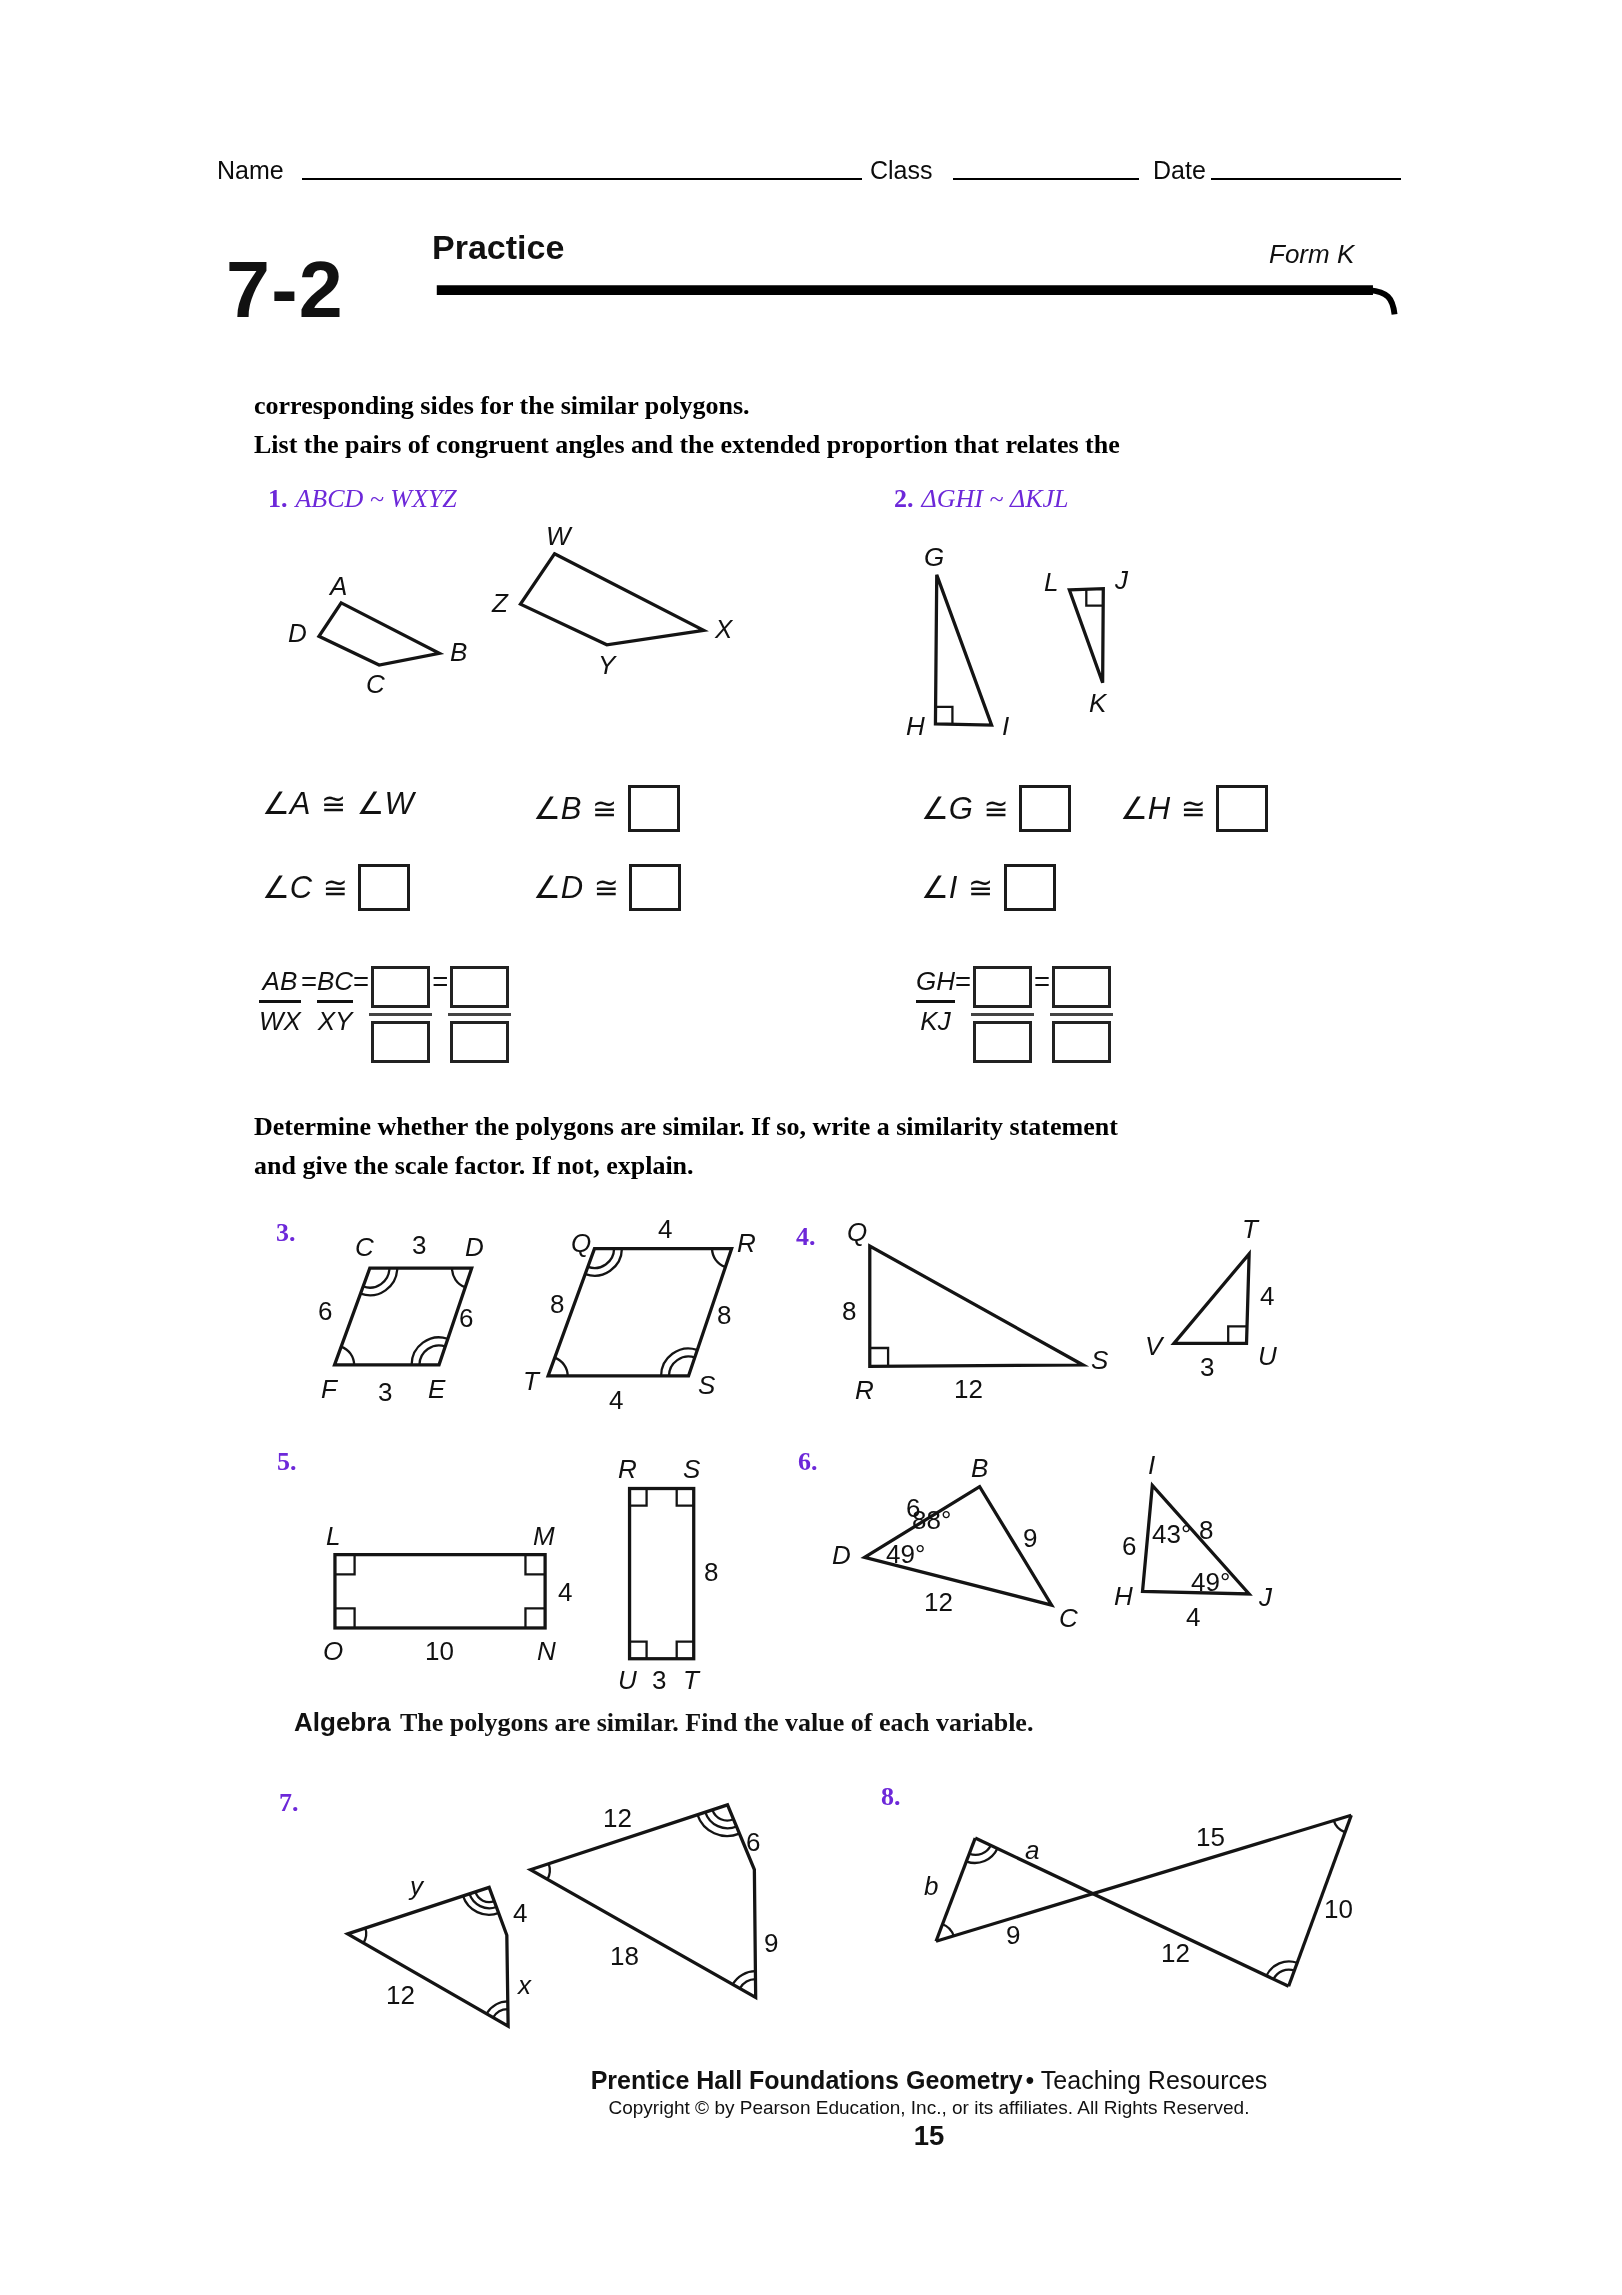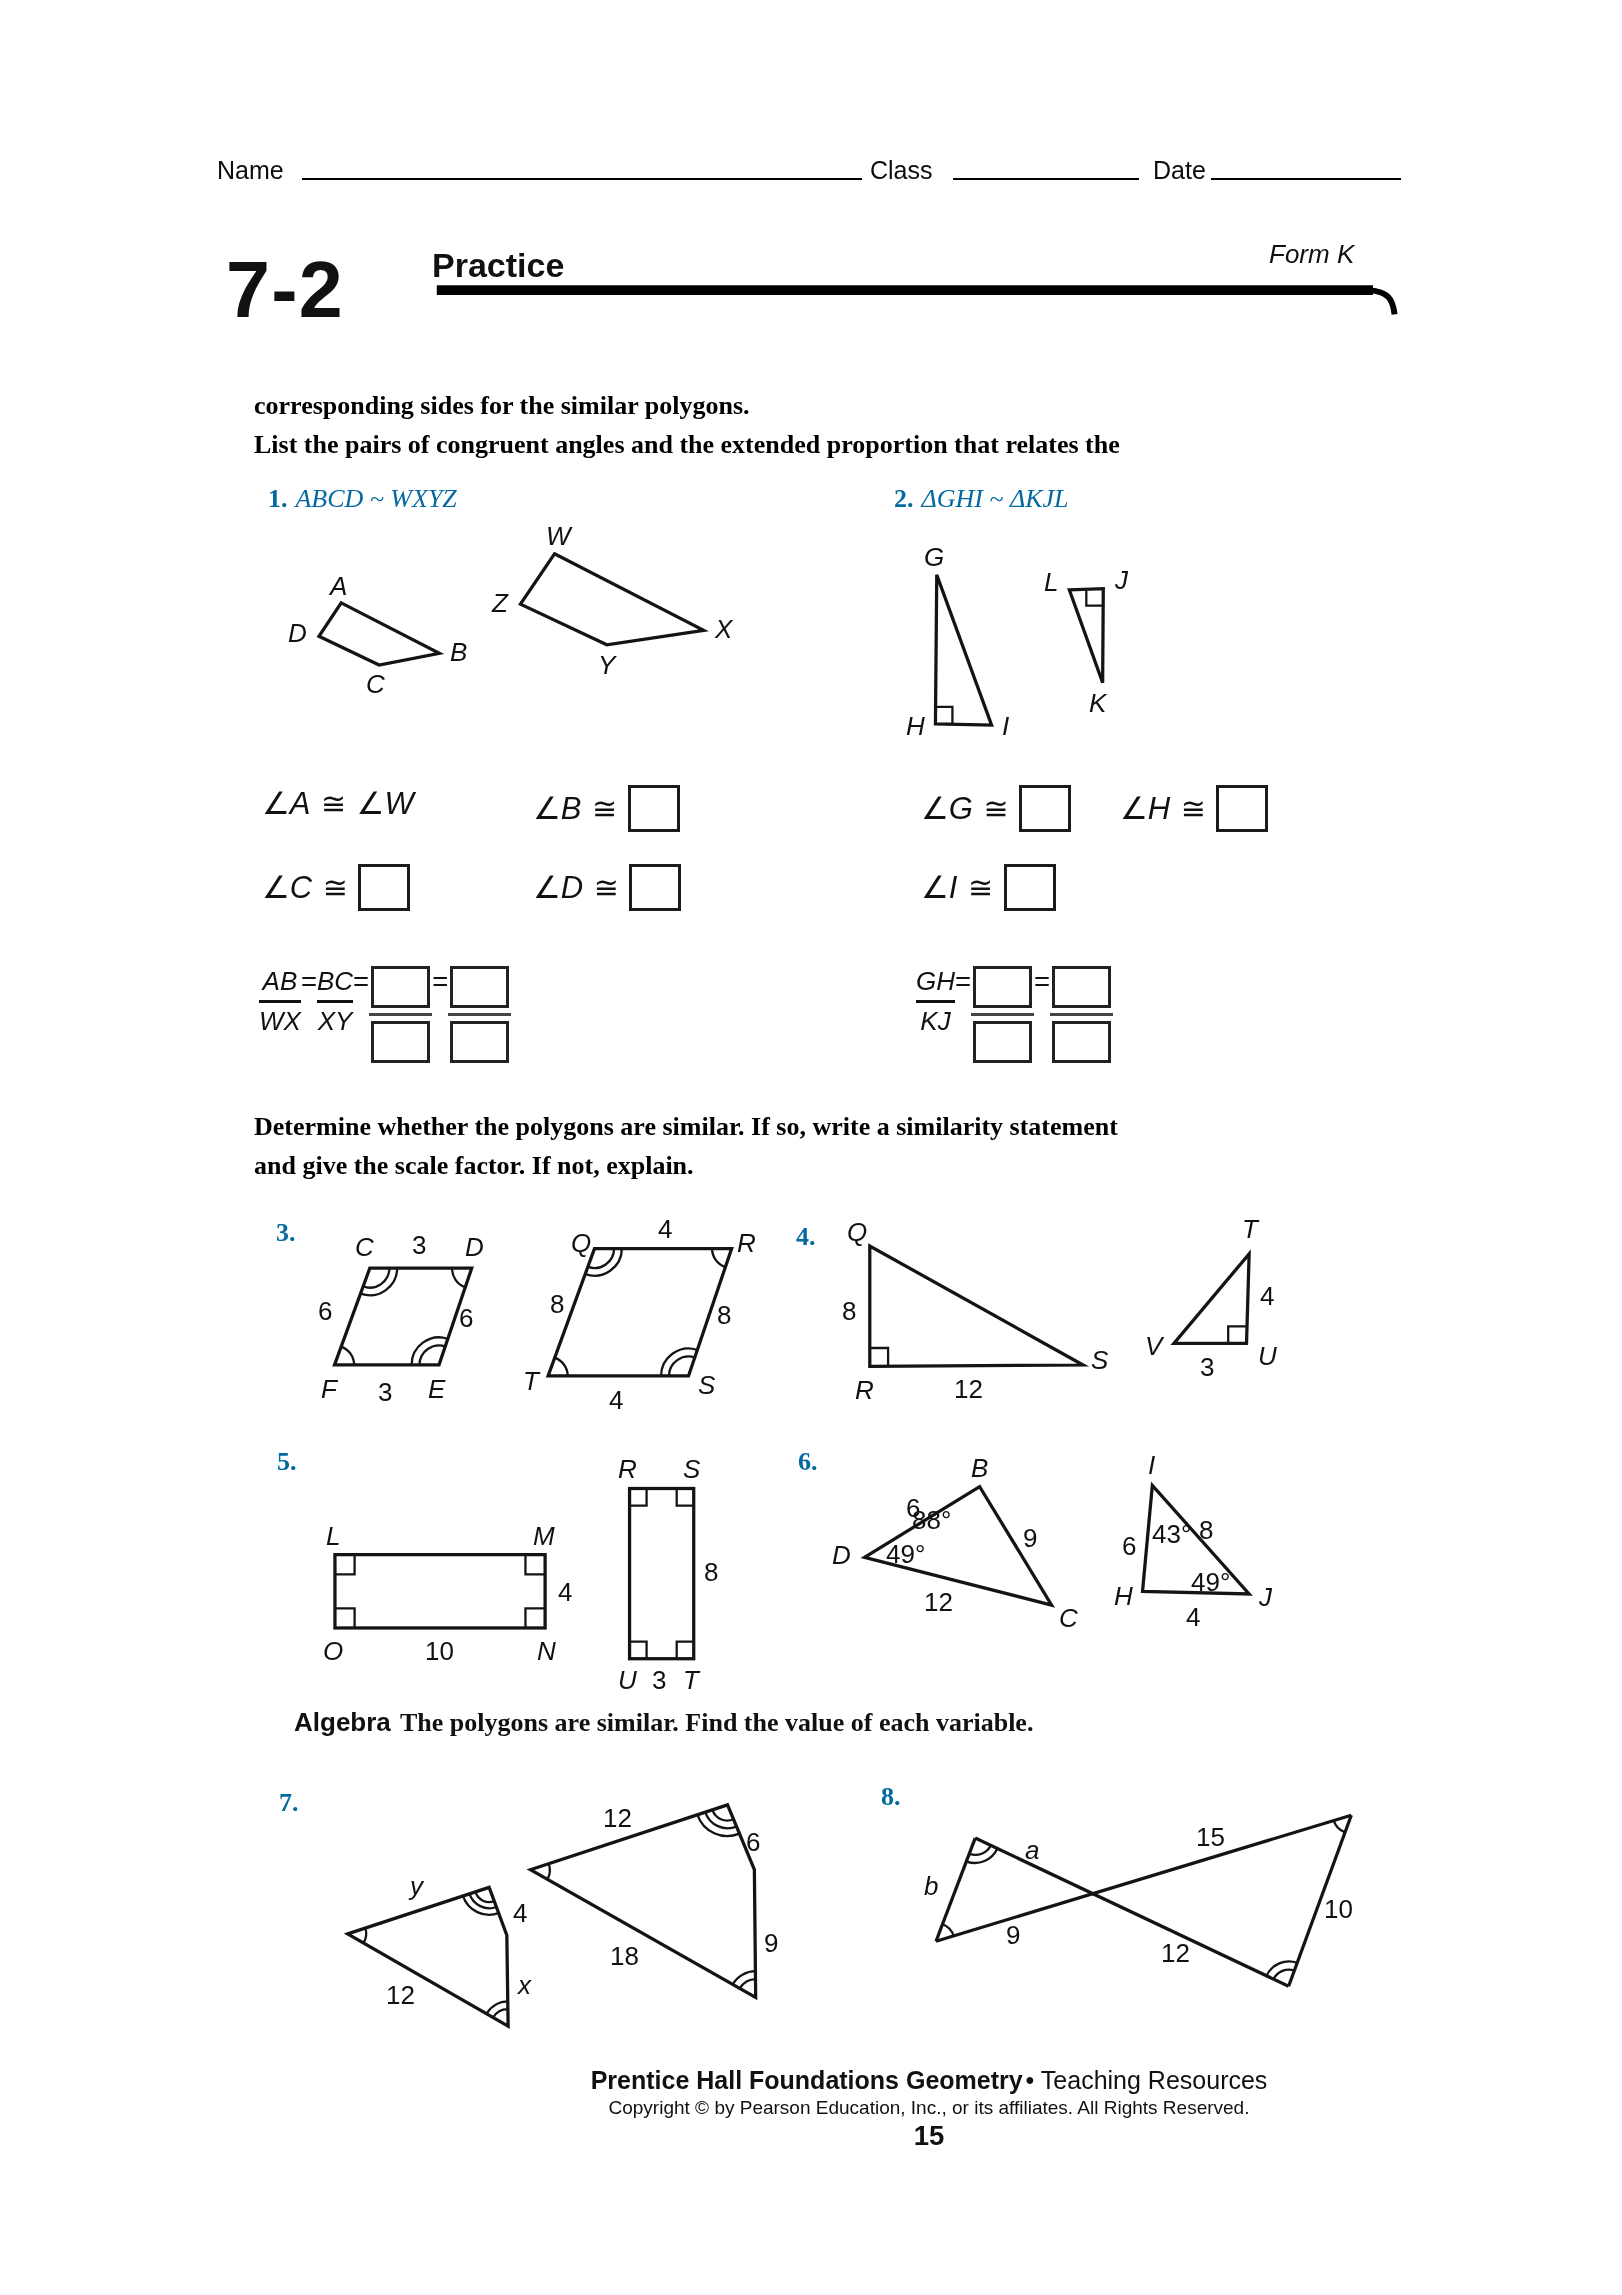--- a/index.html
+++ b/index.html
@@ -7,21 +7,21 @@
         font-family:"Liberation Sans","DejaVu Sans",sans-serif;color:#111;}
   .abs{position:absolute;}
   .hlabel{position:absolute;font-size:25px;color:#0c0c0c;white-space:nowrap;}
   .blank{position:absolute;border-bottom:2.6px solid #000;height:0;}
   .lesson{position:absolute;font-size:79px;font-weight:700;letter-spacing:1.3px;line-height:1;}
   .ptitle{position:absolute;font-size:34px;font-weight:700;line-height:1;}
   .formk{position:absolute;font-size:26px;font-style:italic;line-height:1;}
   .instr{position:absolute;font-family:"Liberation Serif","DejaVu Serif",serif;
          font-weight:700;font-size:26px;line-height:39px;color:#000;white-space:nowrap;}
   .pnum{position:absolute;font-family:"Liberation Serif","DejaVu Serif",serif;
-        font-weight:700;font-size:26px;color:#0369a1;white-space:nowrap;}
+        font-weight:700;font-size:26px;color:#6d28d9;white-space:nowrap;}
   .stmt{font-family:"Liberation Serif","DejaVu Serif",serif;font-weight:400;
         font-style:italic;font-size:26px;margin-left:7.9px;}
   .lbl{position:absolute;font-style:italic;font-size:26px;white-space:nowrap;}
   .num{position:absolute;font-style:normal;font-size:26px;white-space:nowrap;}
   .angrow{position:absolute;display:flex;align-items:center;gap:10.5px;
           font-size:31px;font-style:italic;white-space:nowrap;}
   .abox{width:52px;height:47px;border:3.3px solid #1b1b1b;box-sizing:border-box;background:#fff;}
   .fracrow{position:absolute;display:flex;align-items:flex-start;}
   .frac{display:flex;flex-direction:column;align-items:center;gap:3.3px;
         font-size:26px;font-style:italic;}
@@ -49,21 +49,21 @@
 <div class="page">
 
   <span class="hlabel" style="left:217px;top:156px">Name</span>
   <div class="blank" style="left:302px;top:178px;width:560px"></div>
   <span class="hlabel" style="left:870px;top:156px">Class</span>
   <div class="blank" style="left:953px;top:178px;width:186px"></div>
   <span class="hlabel" style="left:1153px;top:156px">Date</span>
   <div class="blank" style="left:1211px;top:178px;width:190px"></div>
 
   <span class="lesson" style="left:226px;top:250px">7-2</span>
-  <span class="ptitle" style="left:432px;top:248px">Practice</span>
+  <span class="ptitle" style="left:432px;top:230px">Practice</span>
   <span class="formk" style="left:1269px;top:241px">Form K</span>
   <svg class="fig" style="left:425px;top:275px" width="982" height="59" viewBox="650 420 1500 90">
     <path class="rule" d="M668 443 H2098" stroke-width="15"></path>
     <path class="rule" d="M2092 443 C2120 446 2128 454 2131 480" stroke-width="9"></path>
   </svg>
 
   <div class="instr" style="left:254px;top:386px">
     <div>corresponding sides for the similar polygons.</div>
     <div>List the pairs of congruent angles and the extended proportion that relates the</div>
   </div>

